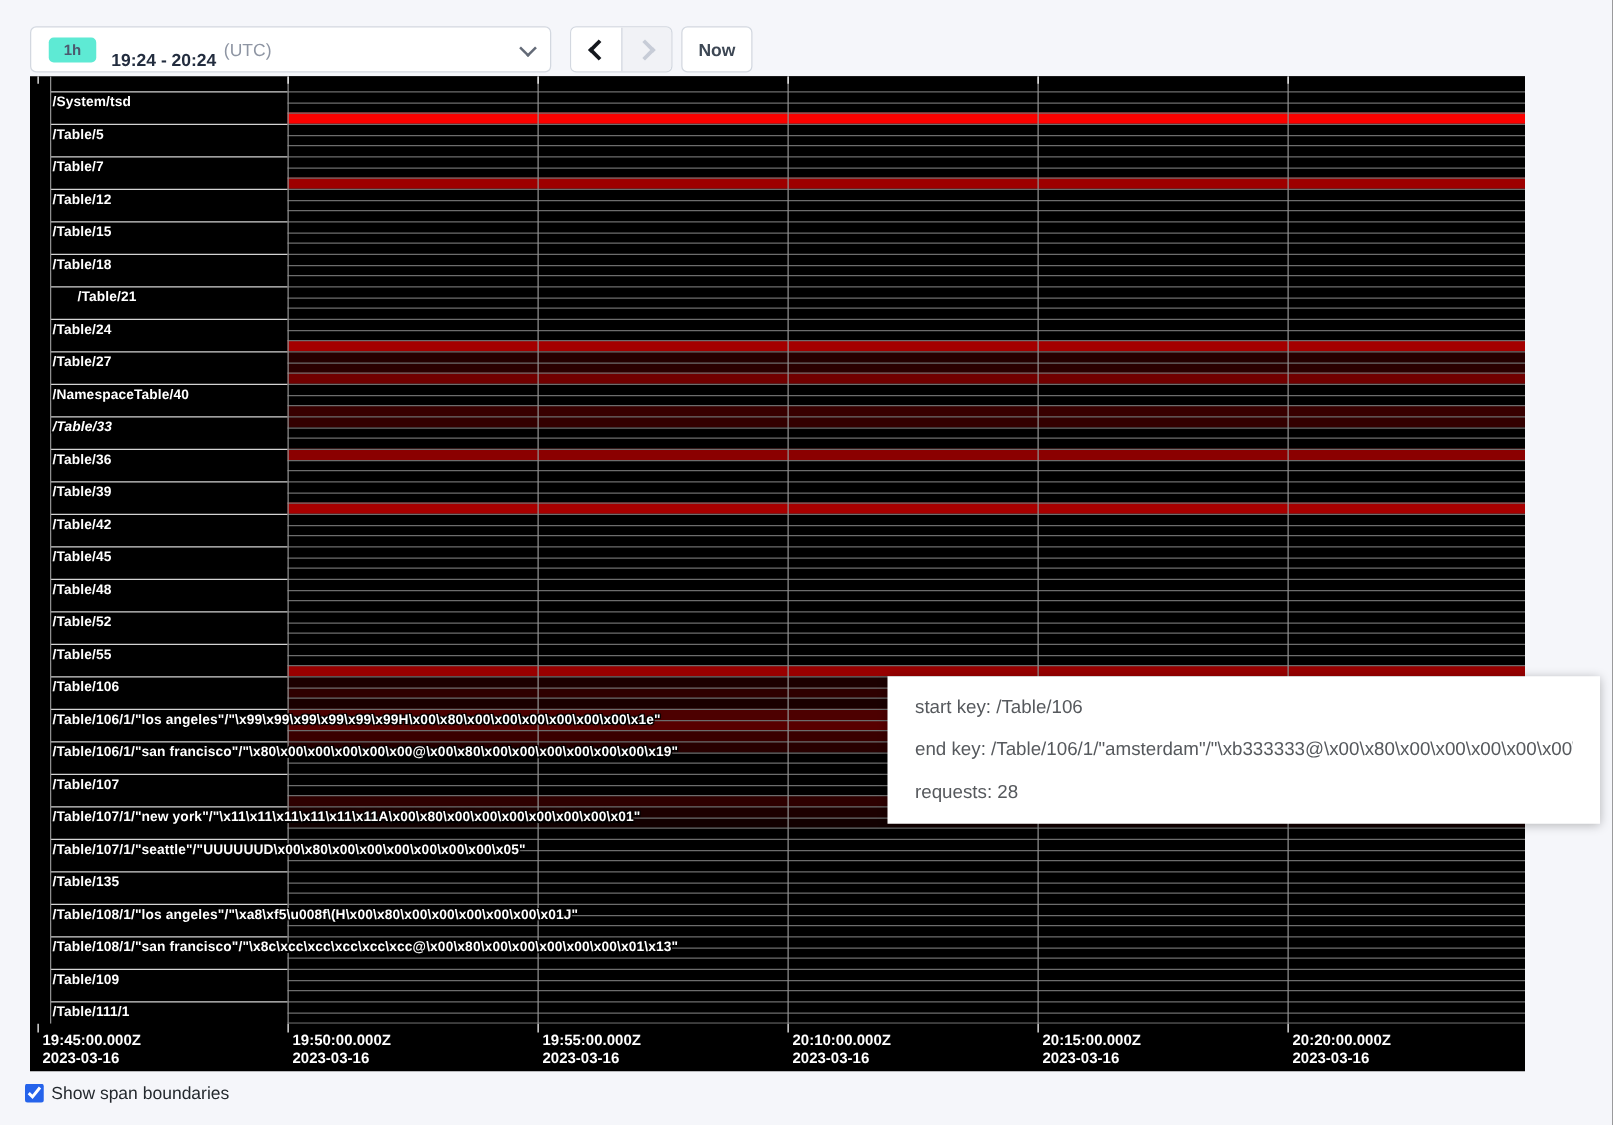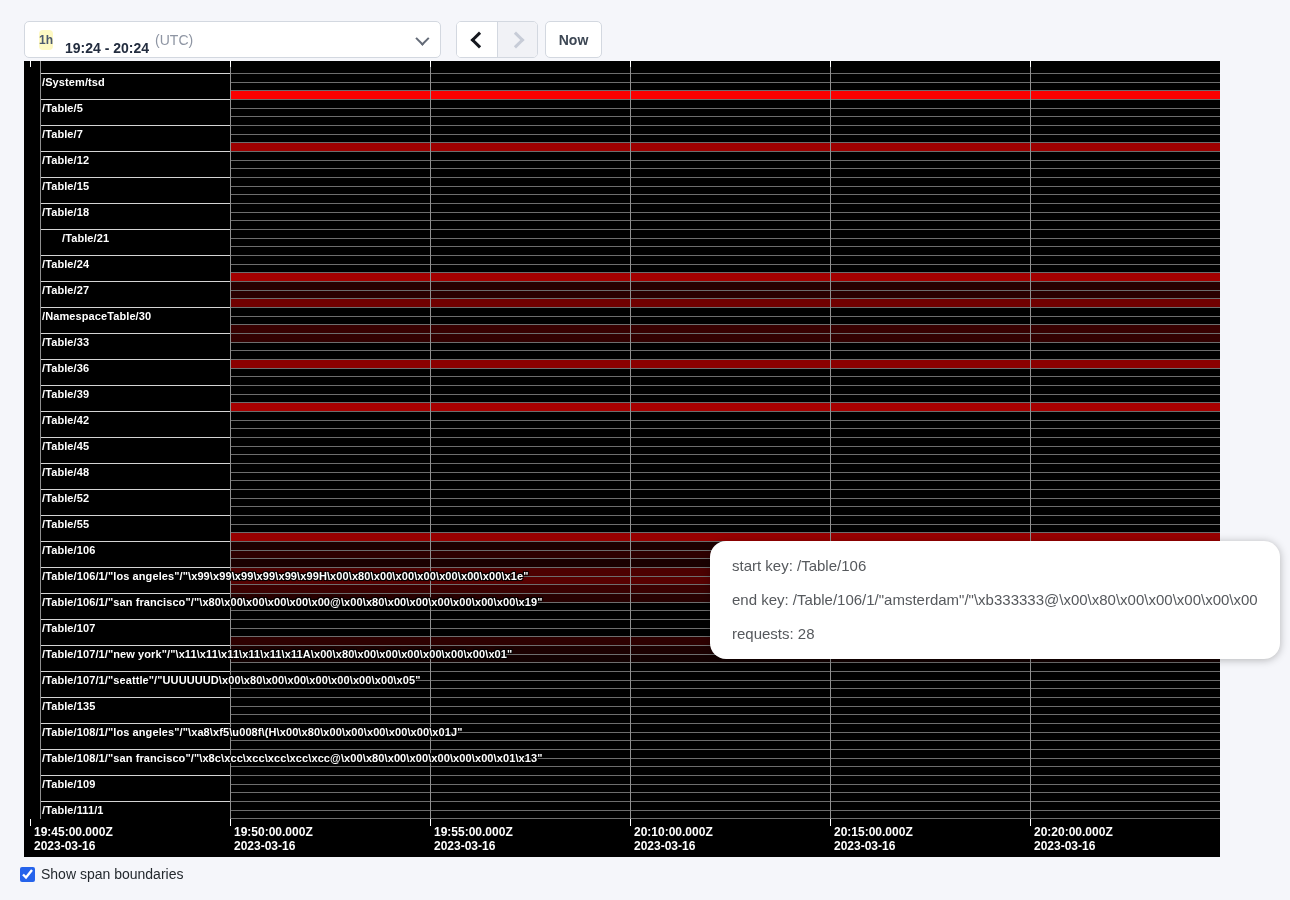--- a/index.html
+++ b/index.html
@@ -4,22 +4,22 @@
 <style>
   html,body{margin:0;padding:0;}
   body{font-family:"Liberation Sans",sans-serif;background:#f5f6fa;}
   .page{position:relative;width:1290px;height:900px;background:#f5f6fa;overflow:hidden;}
 
   
   .toolbar{position:absolute;left:0;top:0;width:100%;height:61px;}
   .range-select{position:absolute;left:24px;top:21px;width:417px;height:37px;background:#fff;
     border:1px solid #d3d8e0;border-radius:5px;display:flex;align-items:center;gap:12px;
     padding:0 14px;box-sizing:border-box;cursor:pointer;}
-  .badge{background:#fef9c3;color:#4c596e;font-weight:700;font-size:12px;border-radius:4px;
-    padding:4px 0;line-height:1;}
+  .badge{background:#5eead4;color:#4c596e;font-weight:700;font-size:12px;border-radius:4px;
+    padding:4px 12px;line-height:1;}
   .range-text{font-size:14px;font-weight:700;color:#232d3f;margin-top:16px;}
   .range-suffix{font-size:14px;color:#8e95a3;margin-left:-6px;}
   .spacer{flex:1;}
   .chev{display:inline-block;border:0 solid currentColor;}
   .chev-down{width:8px;height:8px;border-right-width:2px;border-bottom-width:2px;
     transform:rotate(45deg) translateY(-2px);color:#636a77;}
   .nav-group{position:absolute;left:456px;top:21px;height:37px;display:flex;
     border:1px solid #d3d8e0;border-radius:5px;overflow:hidden;background:#fff;box-sizing:border-box;}
   .nav-btn{width:40px;height:35px;border:none;background:#fff;display:flex;align-items:center;
     justify-content:center;cursor:pointer;padding:0;}
@@ -39,21 +39,21 @@
     z-index:5;letter-spacing:0.1px;
     text-shadow:1px 1px 0 #000,-1px -1px 0 #000,1px -1px 0 #000,-1px 1px 0 #000,0 0 3px #000;}
   .axis{position:absolute;left:0;top:758px;width:1196px;height:38px;}
   .tick{position:absolute;width:1px;height:7px;top:0;background:#fff;}
   .top-tick{position:absolute;width:1px;height:6px;top:0;background:#fff;z-index:6;}
   .tick-label{position:absolute;top:6px;color:#fff;font-size:12px;font-weight:700;line-height:14px;
     white-space:nowrap;}
 
   
   .tooltip{position:absolute;left:710px;top:541px;width:570px;box-sizing:border-box;background:#fff;
-    border-radius:16px;box-shadow:0 1px 8px rgba(0,0,0,0.28);padding:8px 22px;z-index:20;}
+    border-radius:0;box-shadow:0 1px 8px rgba(0,0,0,0.28);padding:8px 22px;z-index:20;}
   .tt-line{font-size:15px;color:#56595d;line-height:34px;white-space:nowrap;overflow:hidden;}
 
   
   .footer-check{position:absolute;left:20px;top:866px;display:flex;align-items:center;gap:6px;
     cursor:pointer;}
   .footer-check input{width:15px;height:15px;accent-color:#2563eb;margin:0;}
   .footer-check span{font-size:14px;color:#24292e;}
 </style>
 </head>
 <body>
@@ -124,26 +124,26 @@
         <div class="row-label" style="left: 18px; top: 197px; position: absolute; color: rgb(255, 255, 255);">/Table/24</div>
         <div style="position: absolute; left: 206px; top: 220px; width: 990px; height: 9.66667px; background: rgb(37, 0, 0); border-top: 1px solid rgb(109, 109, 109); box-sizing: border-box;"></div>
         <div style="position: absolute; left: 206px; top: 228.667px; width: 990px; height: 9.66667px; background: rgb(42, 0, 0); border-top: 1px solid rgb(109, 109, 109); box-sizing: border-box;"></div>
         <div style="position: absolute; left: 206px; top: 237.333px; width: 990px; height: 9.66667px; background: rgb(113, 0, 0); border-top: 1px solid rgb(109, 109, 109); box-sizing: border-box;"></div>
         <div style="position: absolute; left: 16px; top: 220px; width: 190px; height: 1px; background: rgb(212, 212, 212);"></div>
         <div class="row-label" style="left: 18px; top: 223px; position: absolute; color: rgb(255, 255, 255);">/Table/27</div>
         <div style="position: absolute; left: 206px; top: 246px; width: 990px; height: 9.66667px; background: rgb(0, 0, 0); border-top: 1px solid rgb(109, 109, 109); box-sizing: border-box;"></div>
         <div style="position: absolute; left: 206px; top: 254.667px; width: 990px; height: 9.66667px; background: rgb(0, 0, 0); border-top: 1px solid rgb(109, 109, 109); box-sizing: border-box;"></div>
         <div style="position: absolute; left: 206px; top: 263.333px; width: 990px; height: 9.66667px; background: rgb(56, 0, 0); border-top: 1px solid rgb(109, 109, 109); box-sizing: border-box;"></div>
         <div style="position: absolute; left: 16px; top: 246px; width: 190px; height: 1px; background: rgb(212, 212, 212);"></div>
-        <div class="row-label" style="left: 18px; top: 249px; position: absolute; color: rgb(255, 255, 255);">/NamespaceTable/30</div>
+        <div class="row-label" style="left: 18px; top: 249px; position: absolute; color: rgb(255, 255, 255);">/NamespaceTable/40</div>
         <div style="position: absolute; left: 206px; top: 272px; width: 990px; height: 9.66667px; background: rgb(51, 0, 0); border-top: 1px solid rgb(109, 109, 109); box-sizing: border-box;"></div>
         <div style="position: absolute; left: 206px; top: 280.667px; width: 990px; height: 9.66667px; background: rgb(0, 0, 0); border-top: 1px solid rgb(109, 109, 109); box-sizing: border-box;"></div>
         <div style="position: absolute; left: 206px; top: 289.333px; width: 990px; height: 9.66667px; background: rgb(0, 0, 0); border-top: 1px solid rgb(109, 109, 109); box-sizing: border-box;"></div>
         <div style="position: absolute; left: 16px; top: 272px; width: 190px; height: 1px; background: rgb(212, 212, 212);"></div>
-        <div class="row-label" style="left: 18px; top: 275px; position: absolute; color: rgb(255, 255, 255);">/Table/33</div>
+        <div class="row-label" style="left: 18px; top: 275px; position: absolute; color: rgb(255, 255, 255); font-style: italic;">/Table/33</div>
         <div style="position: absolute; left: 206px; top: 298px; width: 990px; height: 9.66667px; background: rgb(139, 0, 0); border-top: 1px solid rgb(109, 109, 109); box-sizing: border-box;"></div>
         <div style="position: absolute; left: 206px; top: 306.667px; width: 990px; height: 9.66667px; background: rgb(0, 0, 0); border-top: 1px solid rgb(109, 109, 109); box-sizing: border-box;"></div>
         <div style="position: absolute; left: 206px; top: 315.333px; width: 990px; height: 9.66667px; background: rgb(0, 0, 0); border-top: 1px solid rgb(109, 109, 109); box-sizing: border-box;"></div>
         <div style="position: absolute; left: 16px; top: 298px; width: 190px; height: 1px; background: rgb(212, 212, 212);"></div>
         <div class="row-label" style="left: 18px; top: 301px; position: absolute; color: rgb(255, 255, 255);">/Table/36</div>
         <div style="position: absolute; left: 206px; top: 324px; width: 990px; height: 9.66667px; background: rgb(0, 0, 0); border-top: 1px solid rgb(109, 109, 109); box-sizing: border-box;"></div>
         <div style="position: absolute; left: 206px; top: 332.667px; width: 990px; height: 9.66667px; background: rgb(0, 0, 0); border-top: 1px solid rgb(109, 109, 109); box-sizing: border-box;"></div>
         <div style="position: absolute; left: 206px; top: 341.333px; width: 990px; height: 9.66667px; background: rgb(168, 0, 0); border-top: 1px solid rgb(109, 109, 109); box-sizing: border-box;"></div>
         <div style="position: absolute; left: 16px; top: 324px; width: 190px; height: 1px; background: rgb(212, 212, 212);"></div>
         <div class="row-label" style="left: 18px; top: 327px; position: absolute; color: rgb(255, 255, 255);">/Table/39</div>

